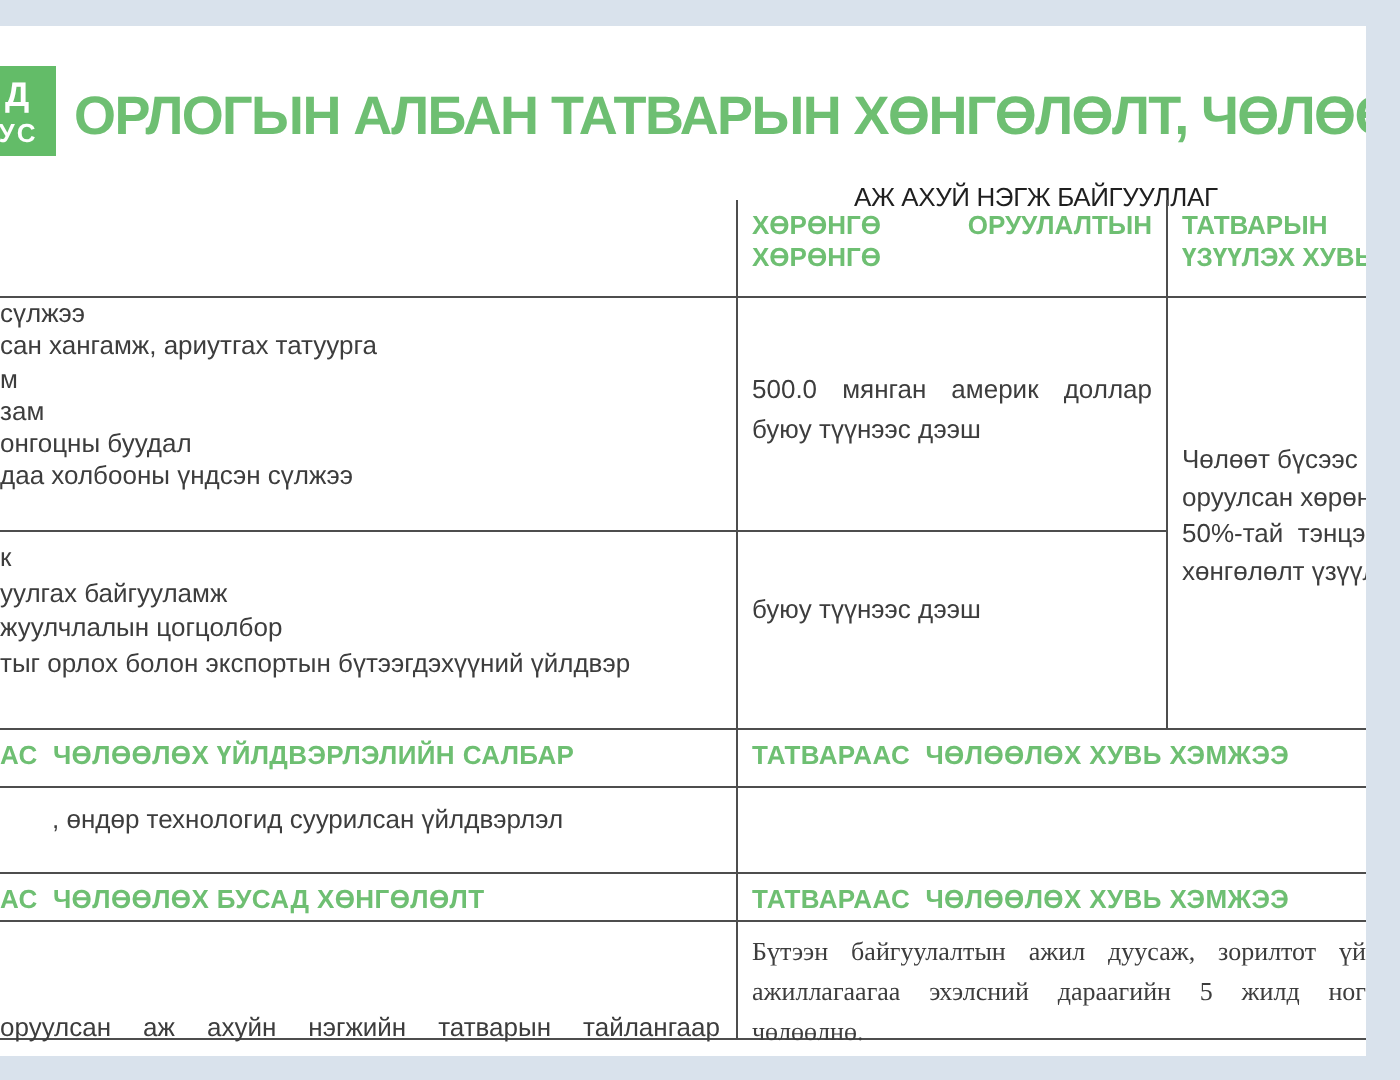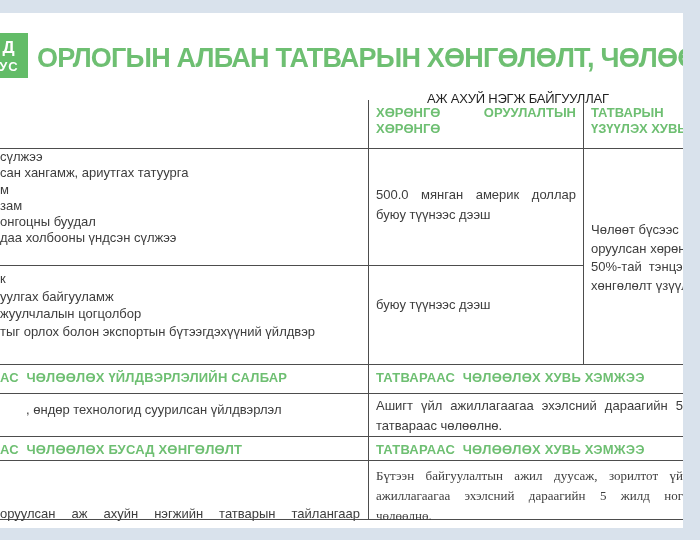--- a/index.html
+++ b/index.html
@@ -87,24 +87,20 @@
       <div>тыг орлох болон экспортын бүтээгдэхүүний үйлдвэр</div>
     </div>
     <div class="cell lh20" style="left:376px;top:282px;width:200px;">
       <div>буюу түүнээс дээш</div>
     </div>
 
     <div class="gsec" style="left:0;top:357px;">АС  ЧӨЛӨӨЛӨХ ҮЙЛДВЭРЛЭЛИЙН САЛБАР</div>
     <div class="gsec" style="left:376px;top:357px;">ТАТВАРААС  ЧӨЛӨӨЛӨХ ХУВЬ ХЭМЖЭЭ</div>
 
     <div class="cell" style="left:0;top:389px;width:360px;margin-left:26px;">, өндөр технологид суурилсан үйлдвэрлэл</div>
-    <div class="cell lh20" style="left:376px;top:383px;width:307px;">
-      <div class="jl">Ашигт үйл ажиллагаагаа эхэлсний дараагийн 5</div>
-      <div>татвараас чөлөөлнө.</div>
-    </div>
 
     <div class="gsec" style="left:0;top:429px;">АС  ЧӨЛӨӨЛӨХ БУСАД ХӨНГӨЛӨЛТ</div>
     <div class="gsec" style="left:376px;top:429px;">ТАТВАРААС  ЧӨЛӨӨЛӨХ ХУВЬ ХЭМЖЭЭ</div>
 
     <div class="cell lh20" style="left:0;top:467px;width:360px;margin-top:24px;">
       <div class="jl">оруулсан аж ахуйн нэгжийн татварын тайлангаар</div>
       <div>уулгах</div>
     </div>
     <div class="cell lh20" style="left:376px;top:453px;width:307px;font-family:Liberation Serif, serif;">
       <div class="jl">Бүтээн байгуулалтын ажил дуусаж, зорилтот үй</div>

